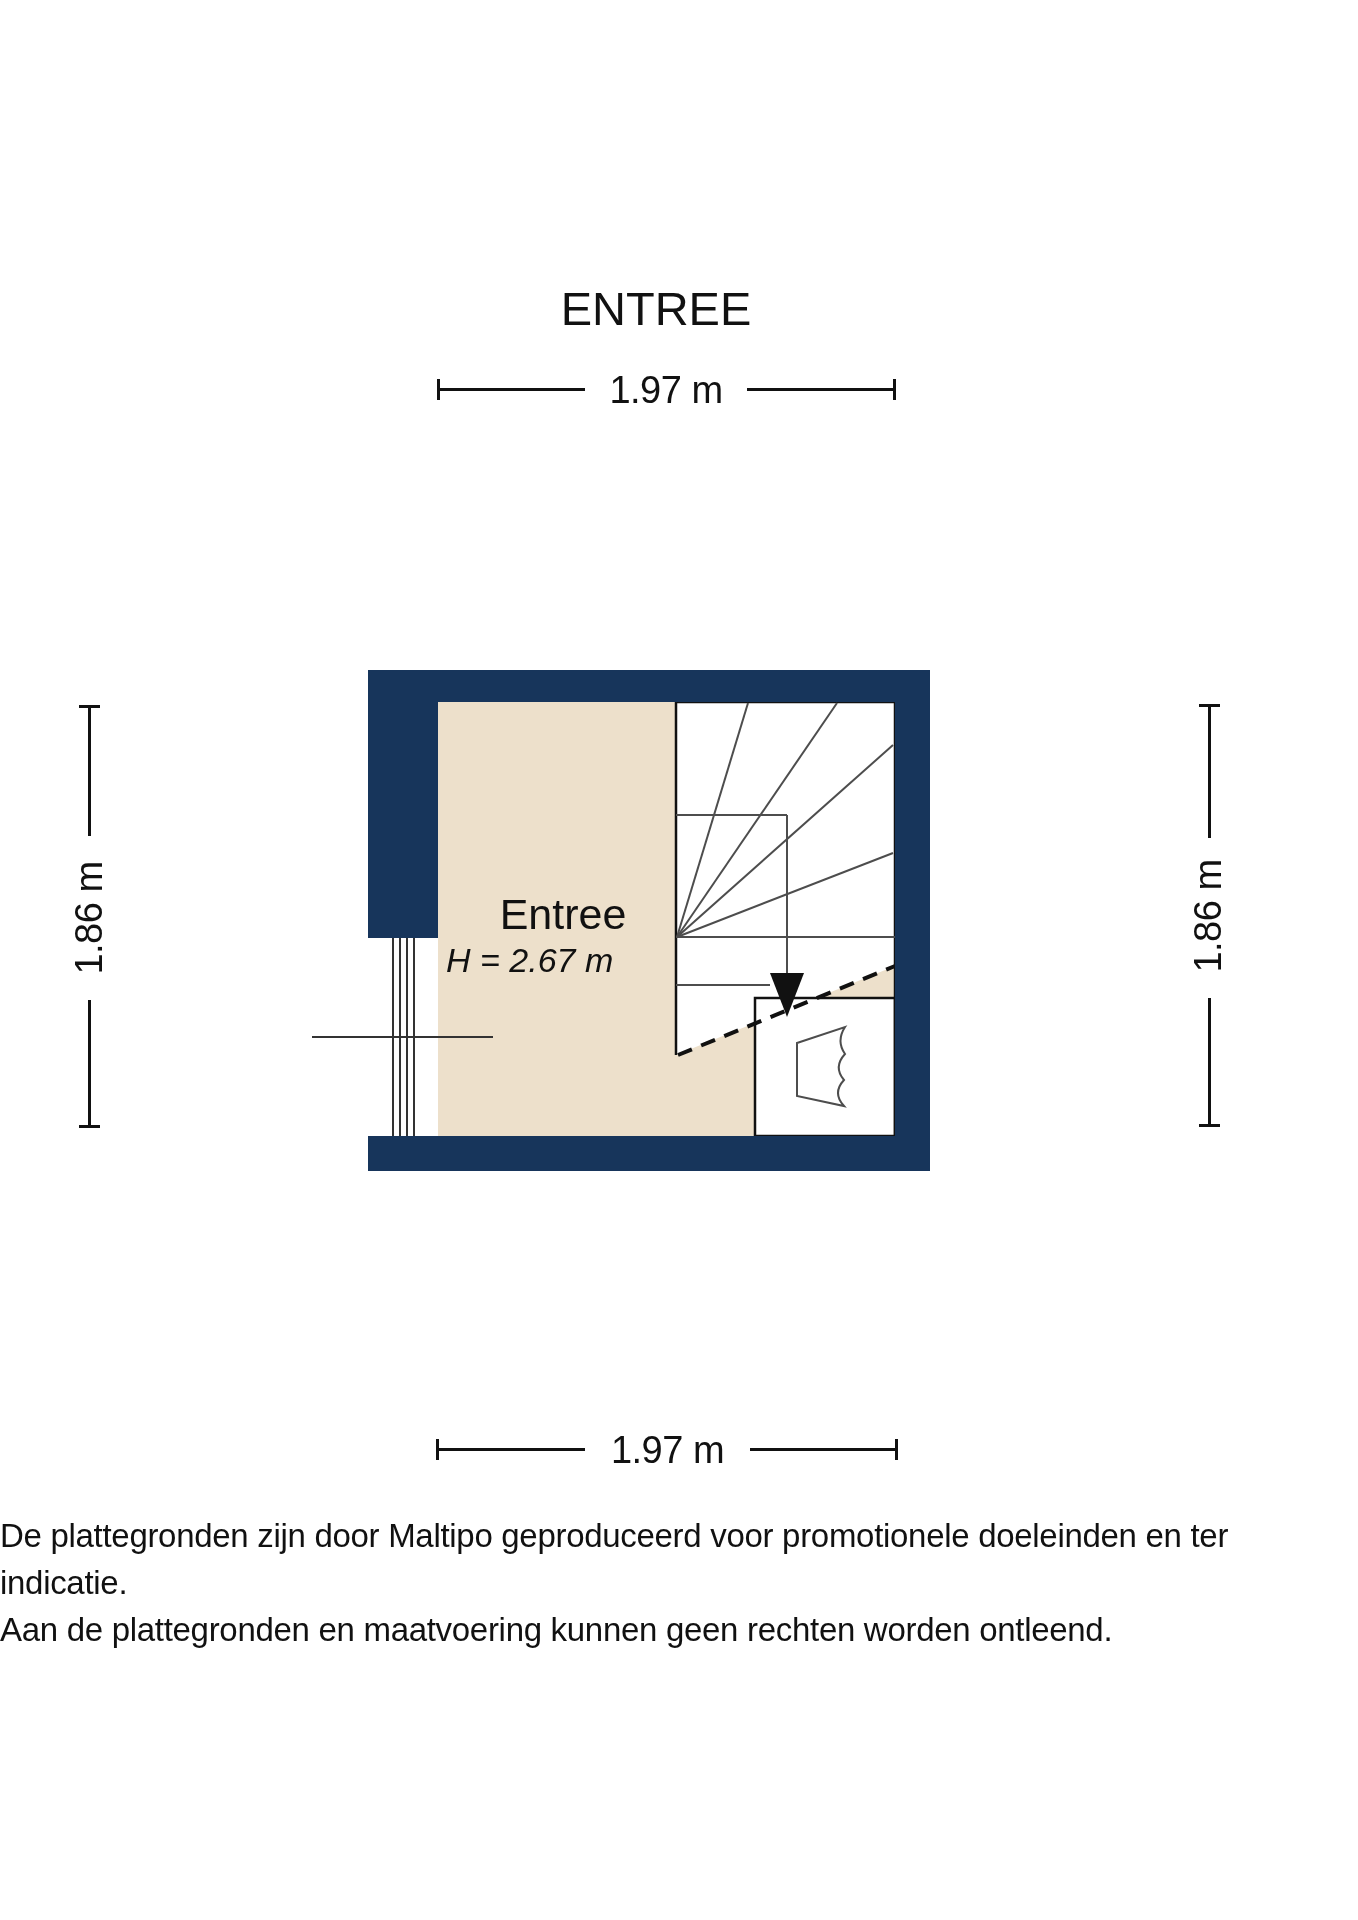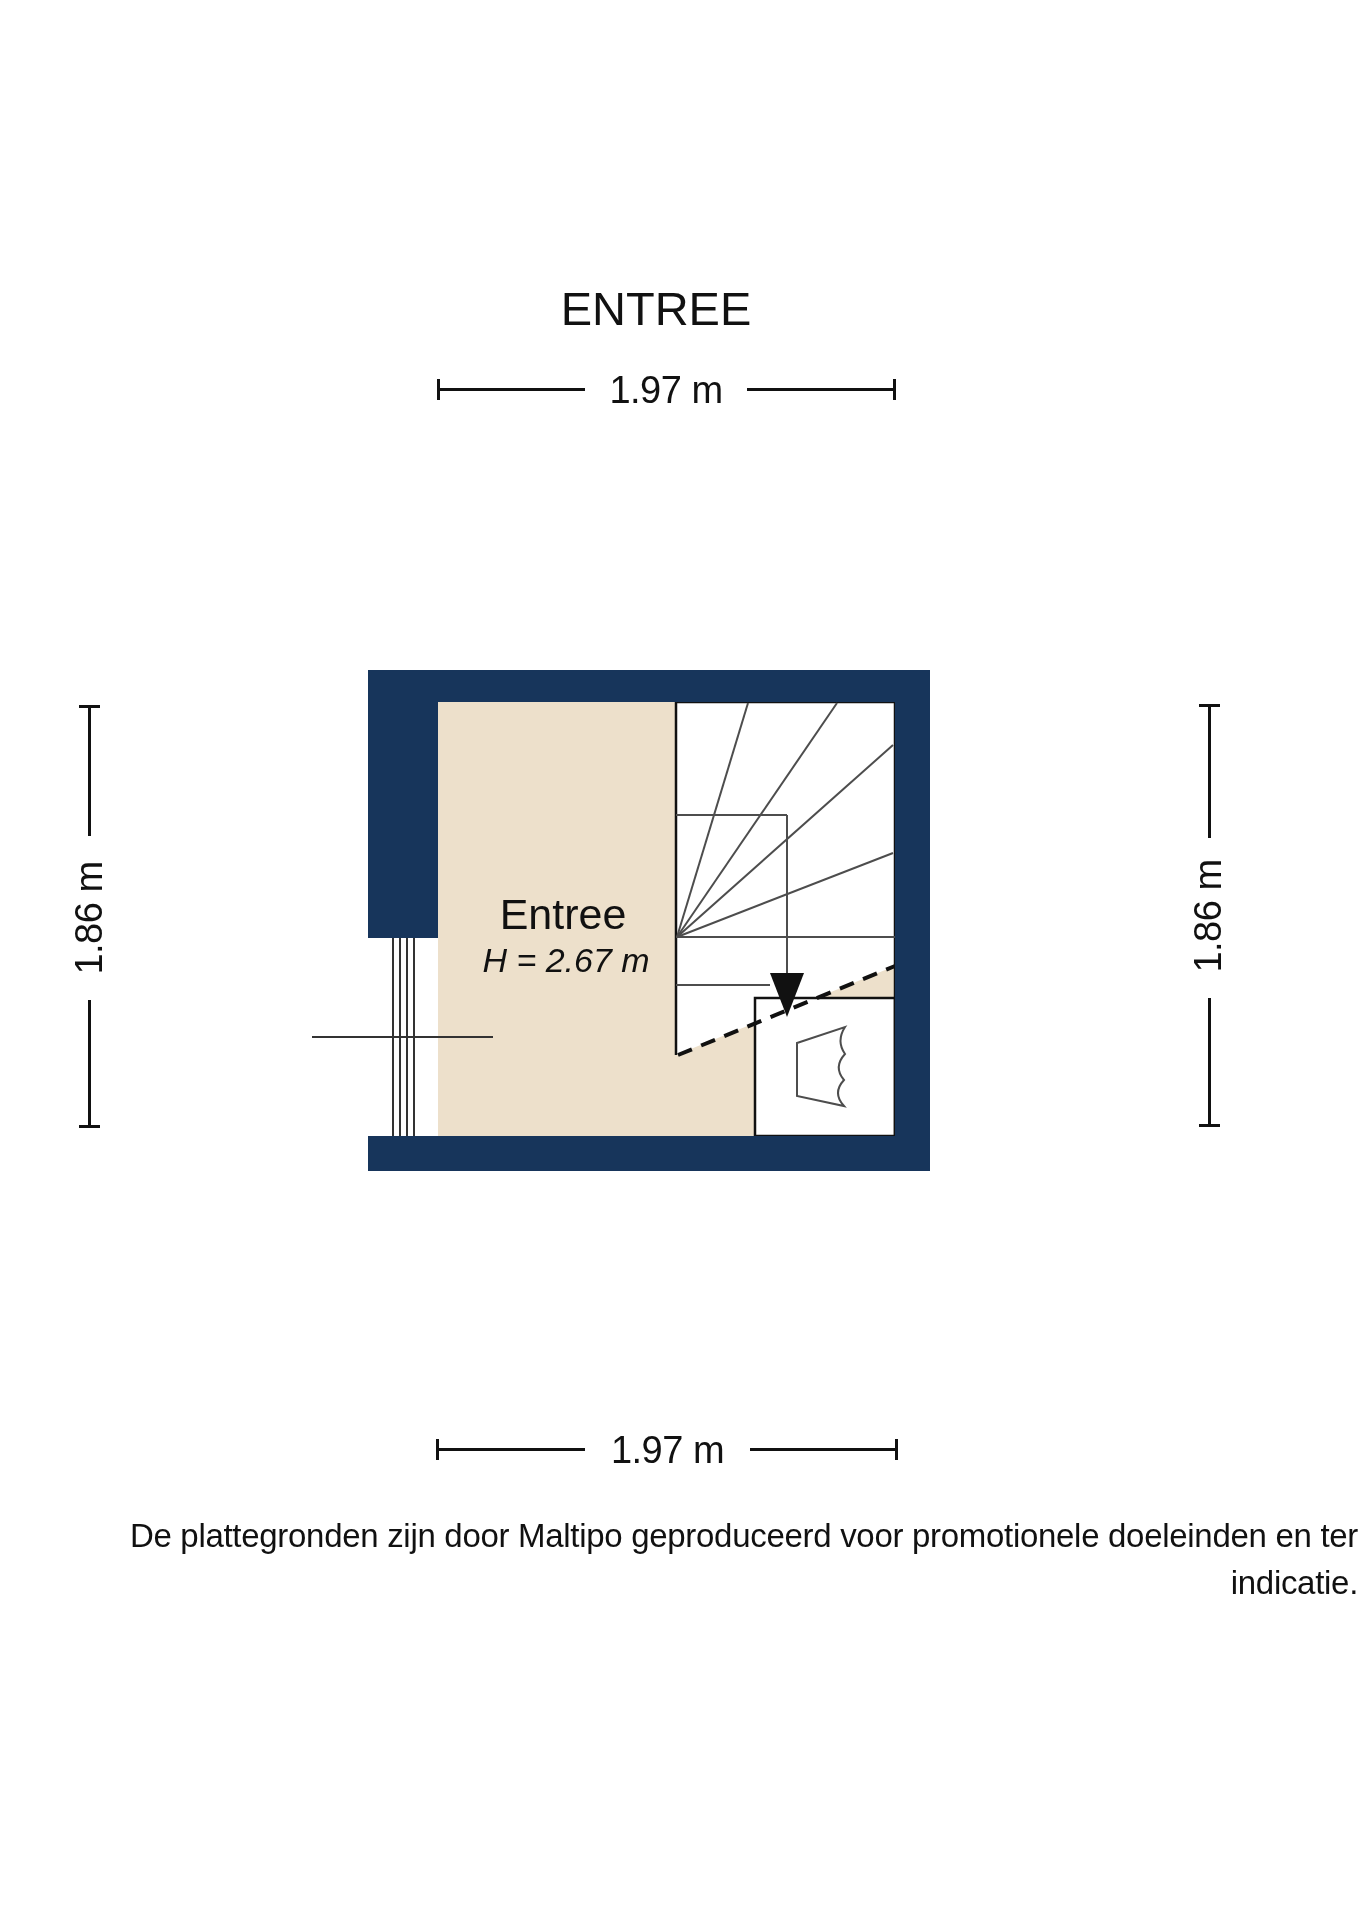--- a/index.html
+++ b/index.html
@@ -23,25 +23,25 @@
   .rot{transform:rotate(-90deg);transform-origin:center center;}
   #title{
     position:absolute;left:375px;top:281px;width:562px;text-align:center;
     font-size:47px;letter-spacing:0px;font-weight:500;white-space:nowrap;
   }
   #room-label{
     position:absolute;left:453px;top:890px;width:220px;text-align:center;
     font-size:43px;font-weight:500;white-space:nowrap;
   }
   #room-height{
-    position:absolute;left:446px;top:941px;width:240px;text-align:center;
+    position:absolute;left:446px;top:941px;width:240px;
     font-size:34px;font-style:italic;white-space:nowrap;
   }
   #disclaimer{
-    position:absolute;left:0;top:1512px;width:1358px;text-align:right;
+    position:absolute;left:0;top:1512px;width:1358px;text-align:left;
     font-size:33px;line-height:47px;letter-spacing:-0.3px;
   }
   svg .wall{fill:var(--wall);}
   svg .floor{fill:var(--floor);}
   svg .tread{stroke:var(--line);stroke-width:2;fill:none;}
   svg .outline{stroke:var(--ink);stroke-width:2.5;fill:none;}
 </style>
 </head>
 <body>
 
@@ -126,13 +126,14 @@
 <div>
   <div class="tick-v" style="left:436px;top:1439px;"></div>
   <div class="hline" style="left:437px;top:1448px;width:148px;"></div>
   <div class="dim-label" style="left:585px;top:1429px;width:165px;">1.97 m</div>
   <div class="hline" style="left:750px;top:1448px;width:147px;"></div>
   <div class="tick-v" style="left:895px;top:1439px;"></div>
 </div>
 
 <div id="disclaimer">
   <div>De plattegronden zijn door Maltipo geproduceerd voor promotionele doeleinden en ter indicatie.</div>
+  <div>Aan de plattegronden en maatvoering kunnen geen rechten worden ontleend.</div>
 </div>
 
 </body></html>

